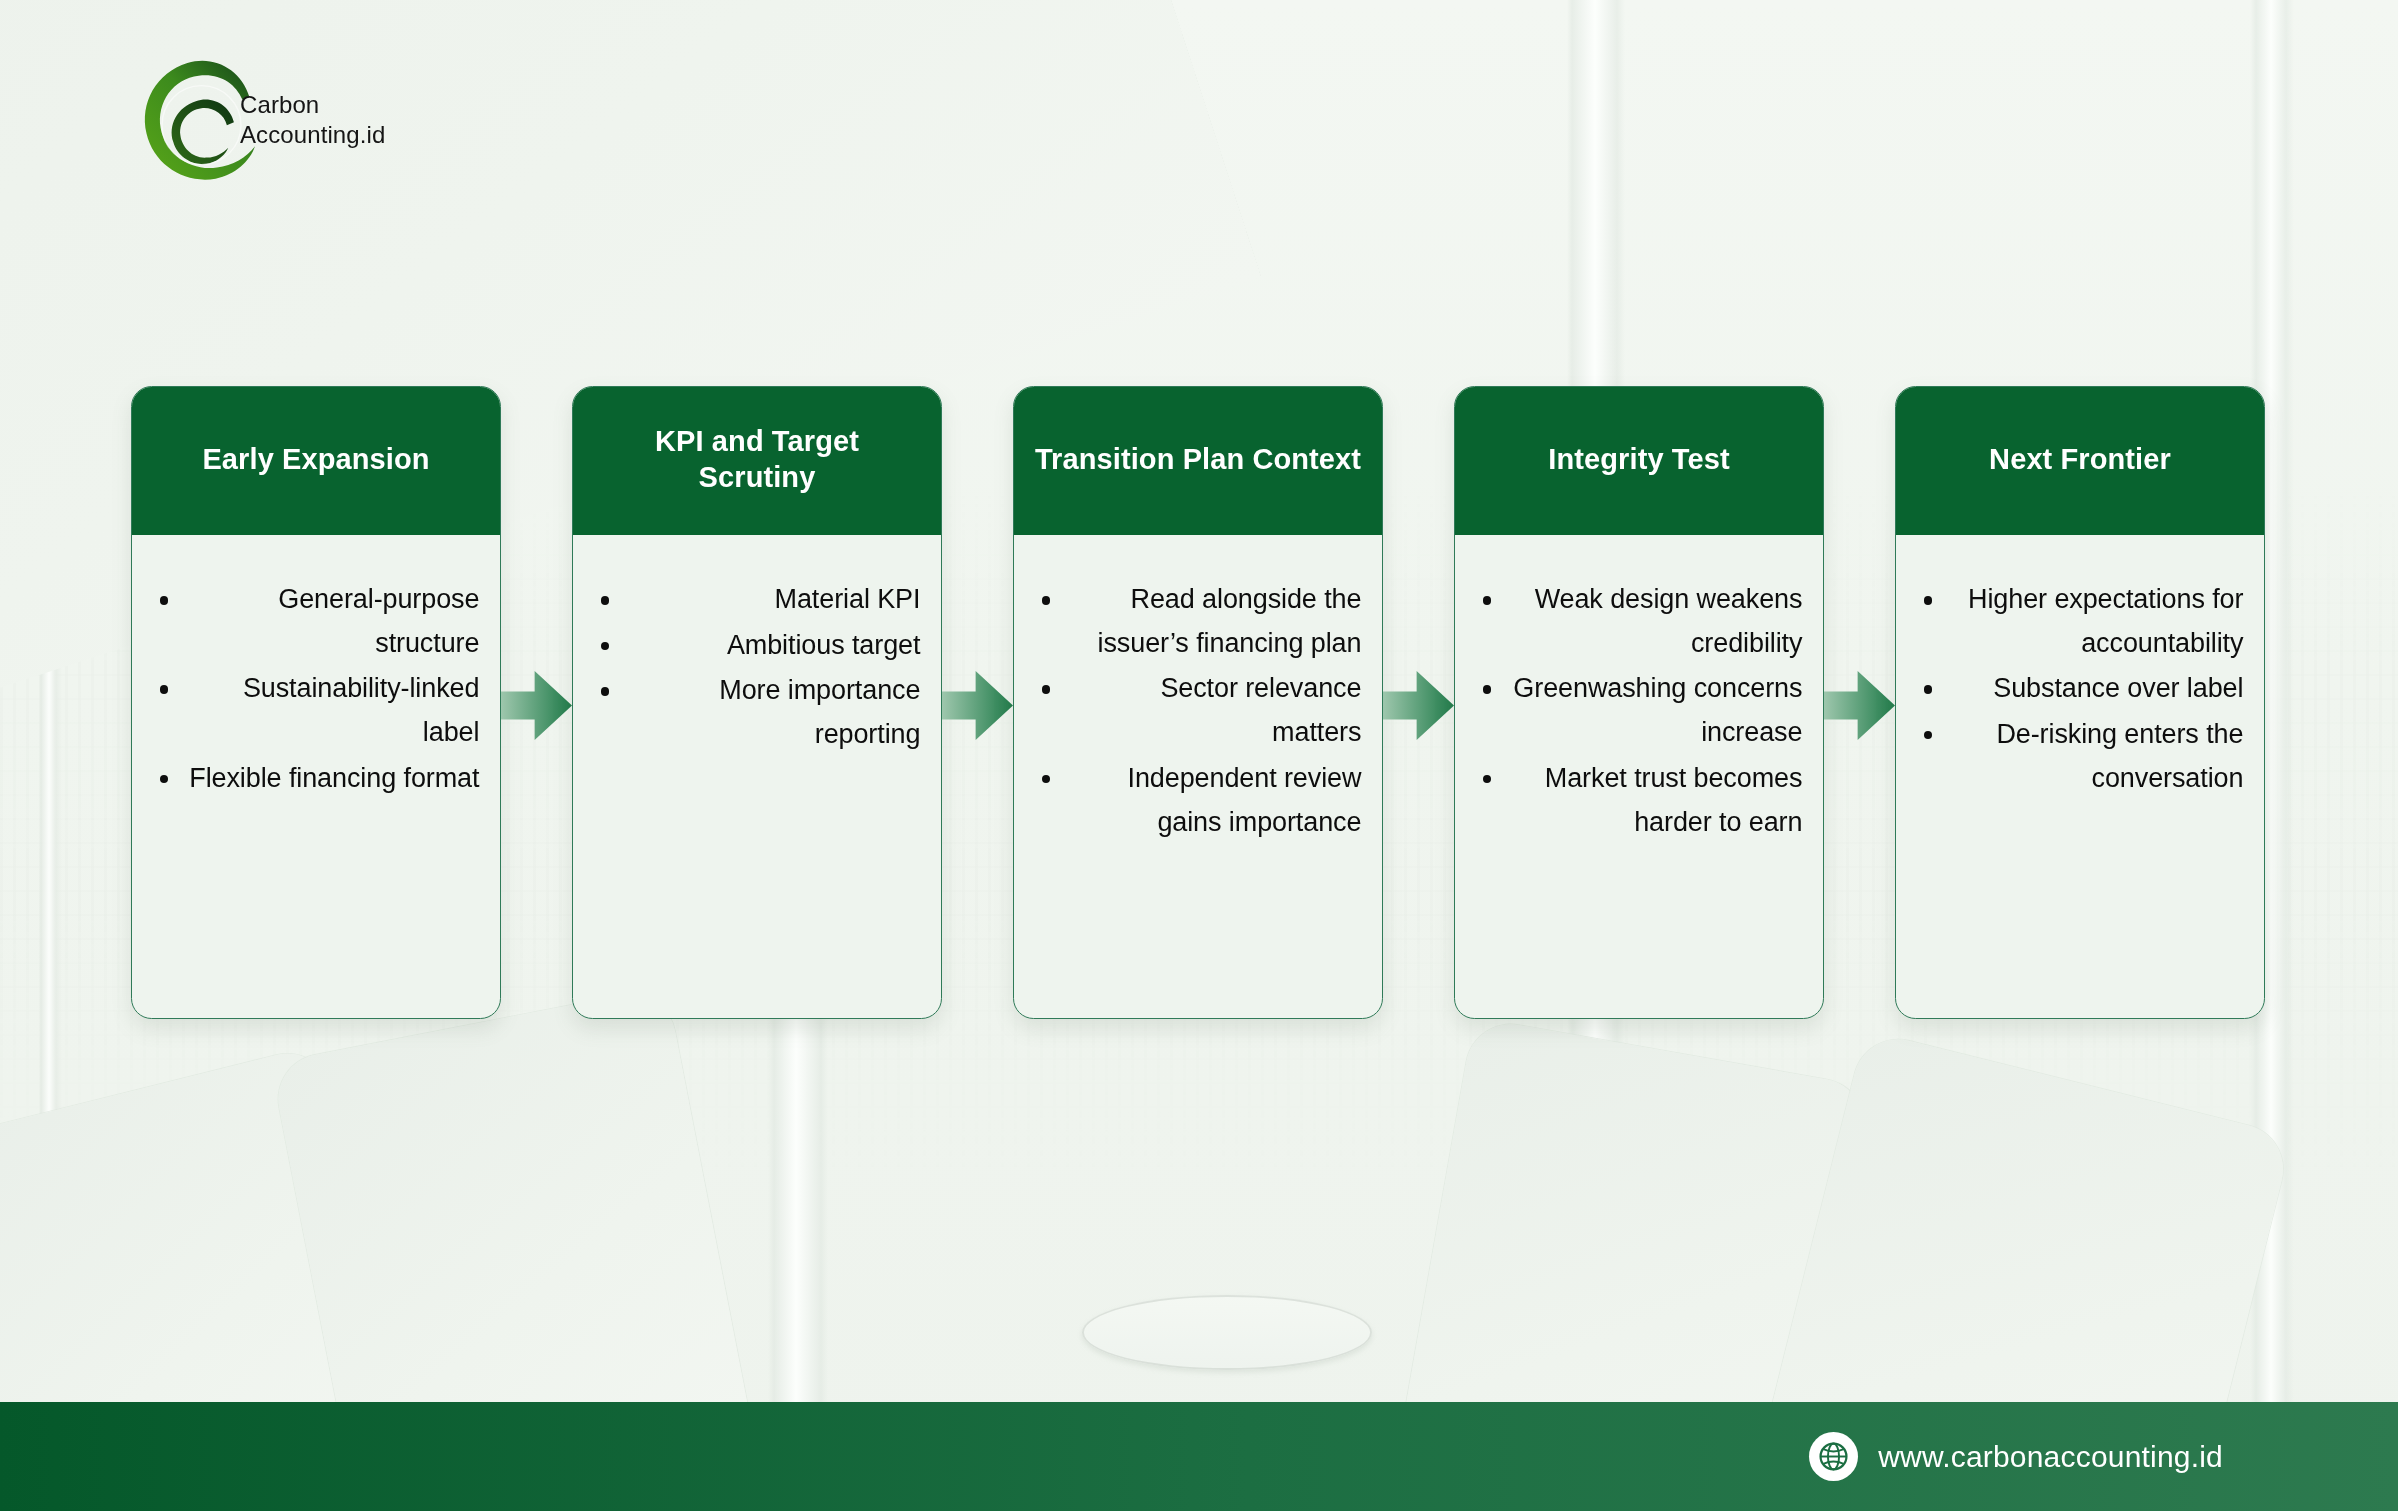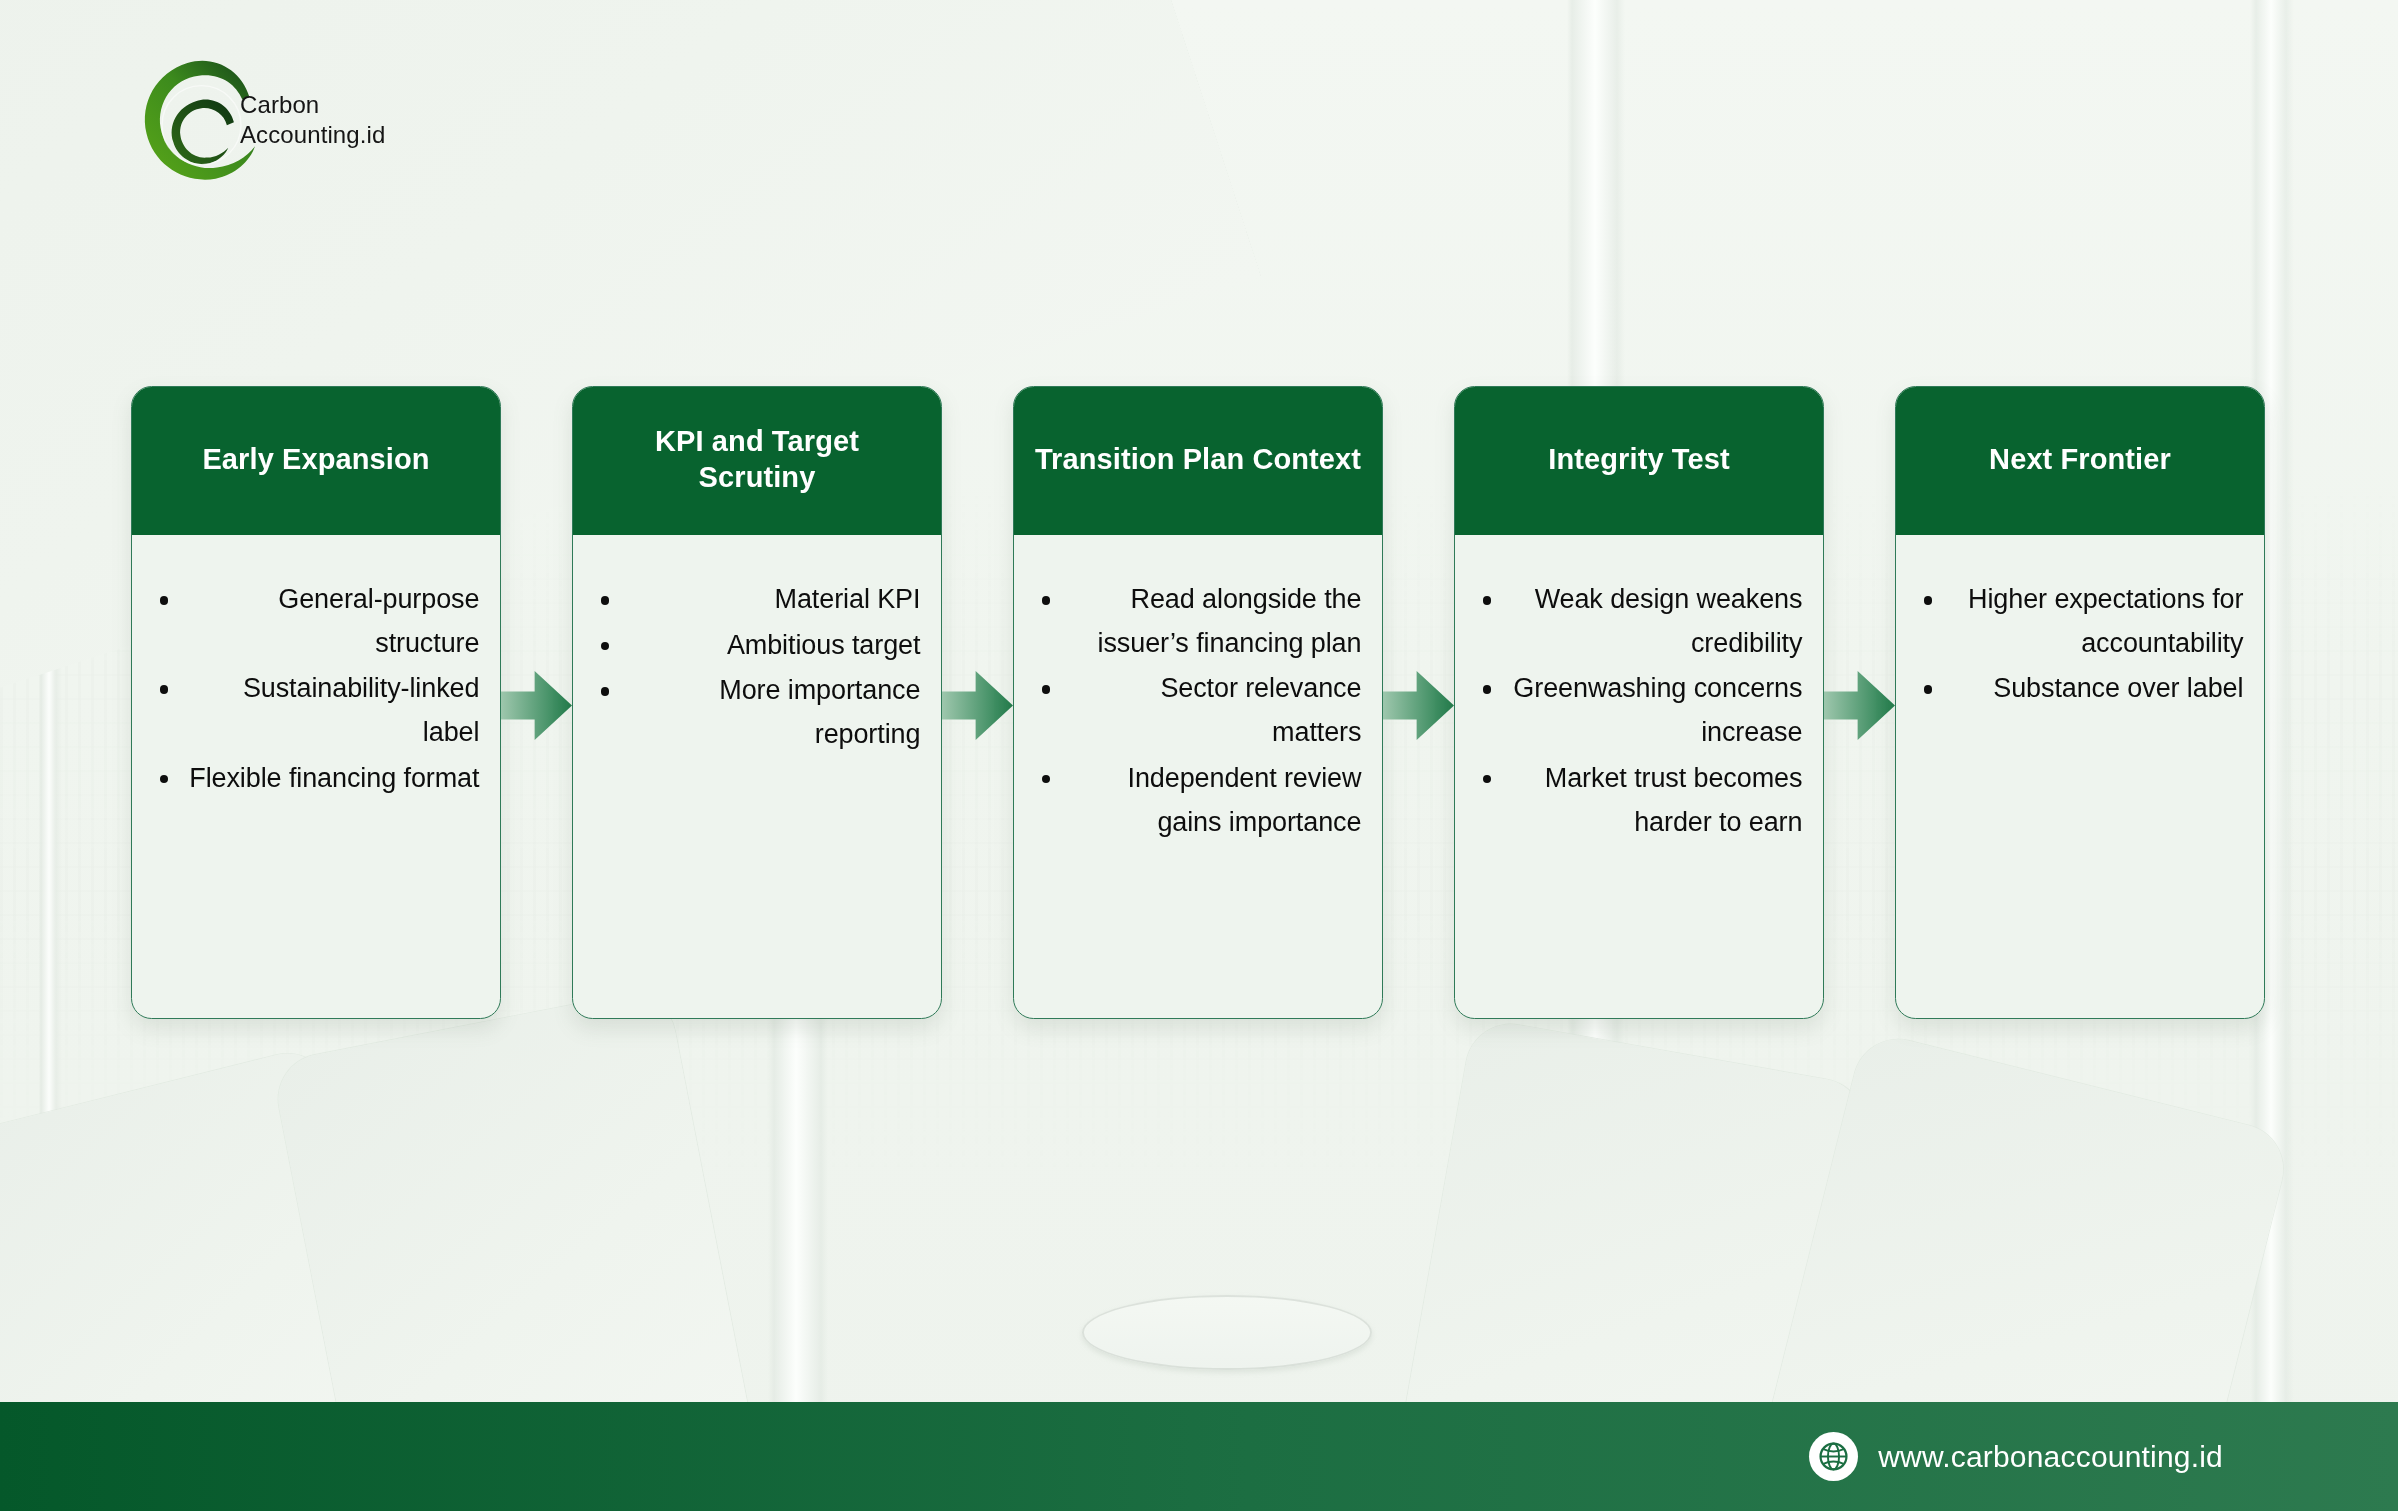--- a/index.html
+++ b/index.html
@@ -369,20 +369,21 @@
     </span>
 
     <div class="card">
       <div class="card-head">
         <h3>Next Frontier</h3>
       </div>
       <div class="card-body">
         <ul>
           <li>Higher expectations for accountability</li>
           <li>Substance over label</li>
+          <li>De-risking enters the conversation</li>
         </ul>
       </div>
     </div>
 
   </div>
 
   <div class="footer">
     <div class="footer-inner">
       <span class="globe-badge">
         <svg viewBox="0 0 40 40" width="37" height="37" aria-hidden="true">

